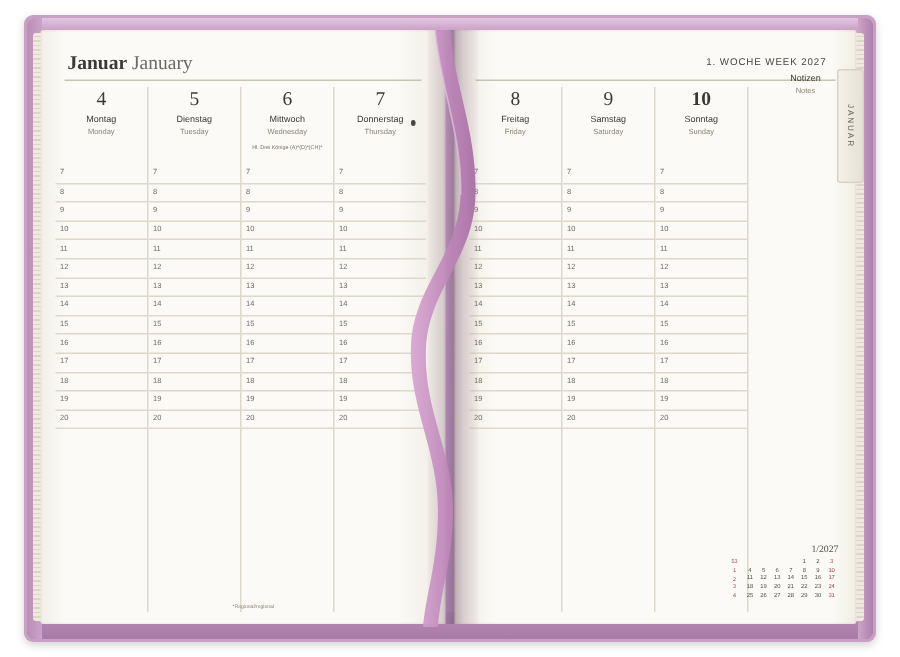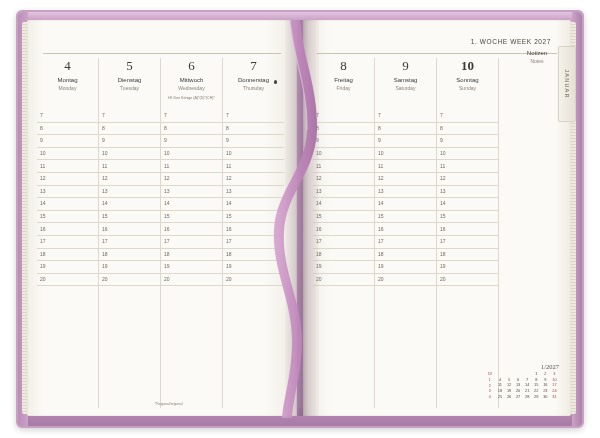--- a/index.html
+++ b/index.html
@@ -311,20 +311,24 @@
   <div class="cover-top-edge"></div>
   <div class="cover-bottom-edge"></div>
   <div class="cover-left-edge"></div>
   <div class="cover-right-edge"></div>
 
   <div class="page-thickness-left"></div>
   <div class="page-thickness-right"></div>
 
   <div class="page page-left">
     <div class="page-inner">
+      <div class="month-title">
+        <b>Januar</b>
+        <i>January</i>
+      </div>
 
       <div class="rule" style="left:16px; top:33px; width:238px;"></div>
 
       <div class="daycols" style="left:10px; right:12px; top:38px;">
 
         <div class="daycol" style="left:0px; width:61px;">
           <div class="dnum">4</div>
           <div class="dde">Montag</div>
           <div class="den">Monday</div>
           <div class="note-top"></div>

